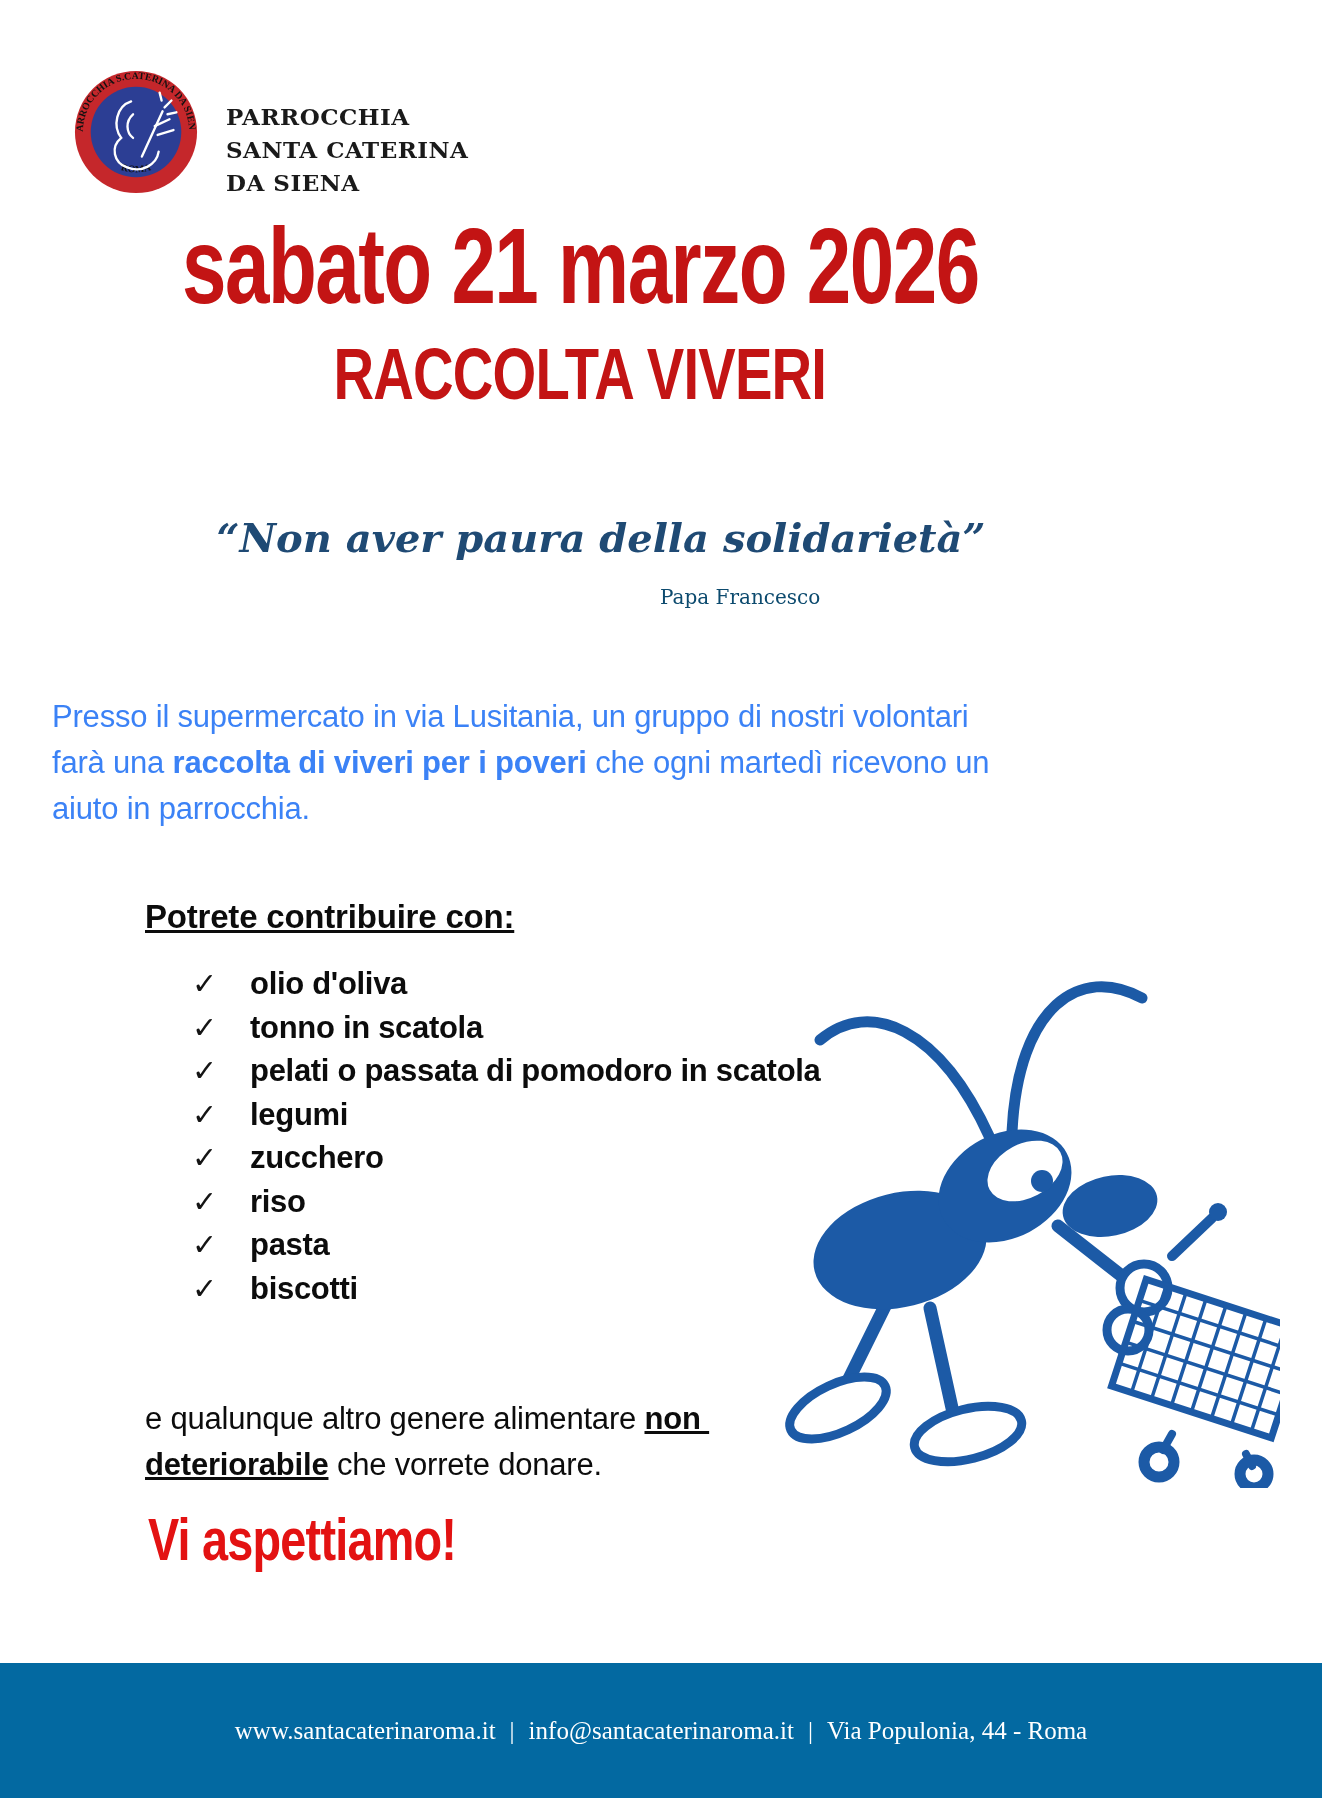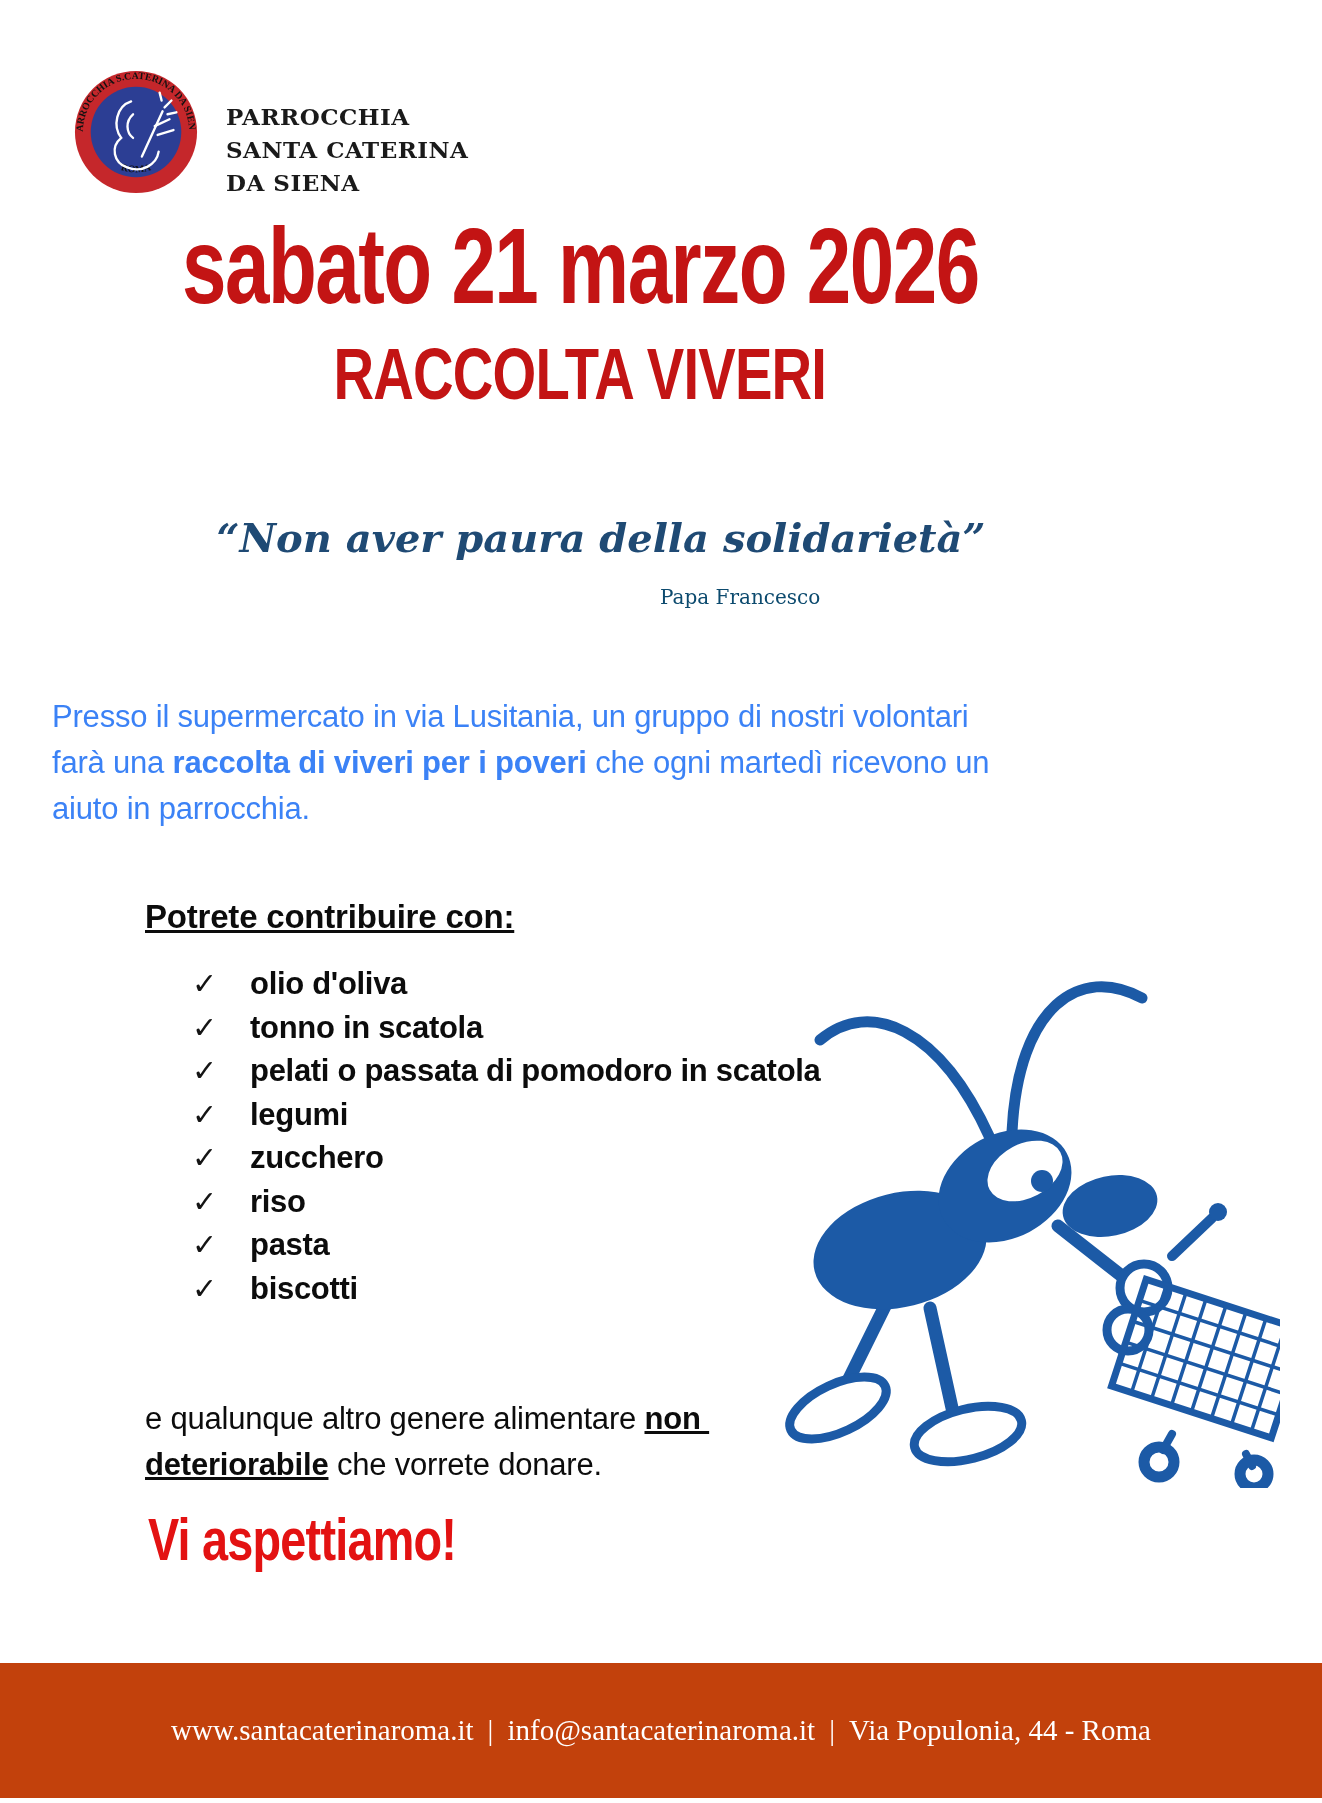--- a/index.html
+++ b/index.html
@@ -44,23 +44,23 @@
   .closing{position:absolute;left:145px;top:1364px;width:720px;font-size:31px;line-height:46px;
            letter-spacing:-.2px;color:#0c0c0c;margin-top:32px;}
   .cta{position:absolute;left:148px;top:1510px;}
   .cta span{display:inline-block;font-size:60px;font-weight:bold;line-height:1;color:#e31212;
             letter-spacing:-1px;transform:scaleX(.78);transform-origin:left;}
 
   
   .ant-svg{position:absolute;left:780px;top:888px;width:500px;height:600px;}
 
   
-  .footer{position:absolute;left:0;top:1663px;width:1322px;height:135px;background:#c2410c;
+  .footer{position:absolute;left:0;top:1663px;width:1322px;height:135px;background:#0369a1;
           display:flex;align-items:center;justify-content:center;
-          font-family:"Liberation Serif",serif;font-size:29px;color:#ffffff;}
+          font-family:"Liberation Serif",serif;font-size:25px;color:#ffffff;}
   .footer .sep{margin:0 14px;}
 </style>
 </head>
 <body>
 
 <div class="page">
 
   <svg class="logo-svg" viewBox="0 0 130 130">
     <circle cx="65" cy="65" r="62" fill="#c5272b"></circle>
     <circle cx="65" cy="65" r="46" fill="#2c3e94"></circle>

